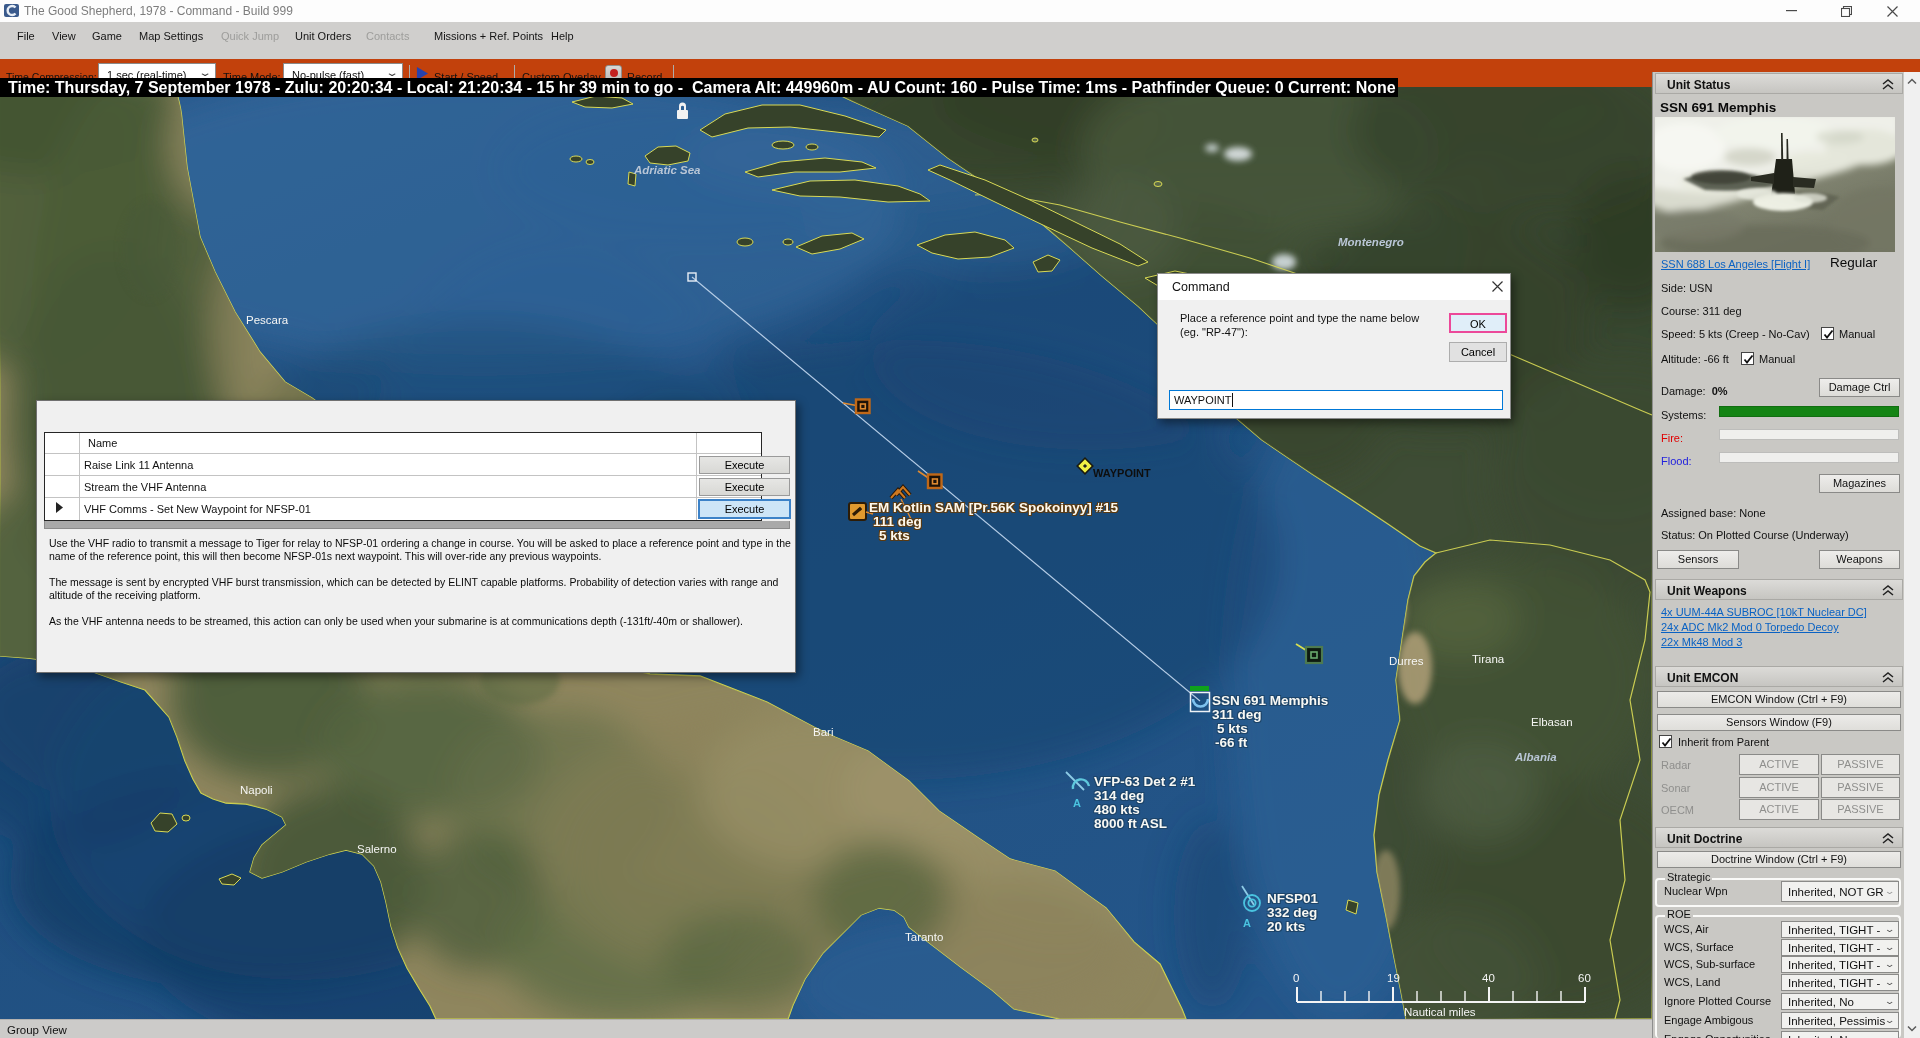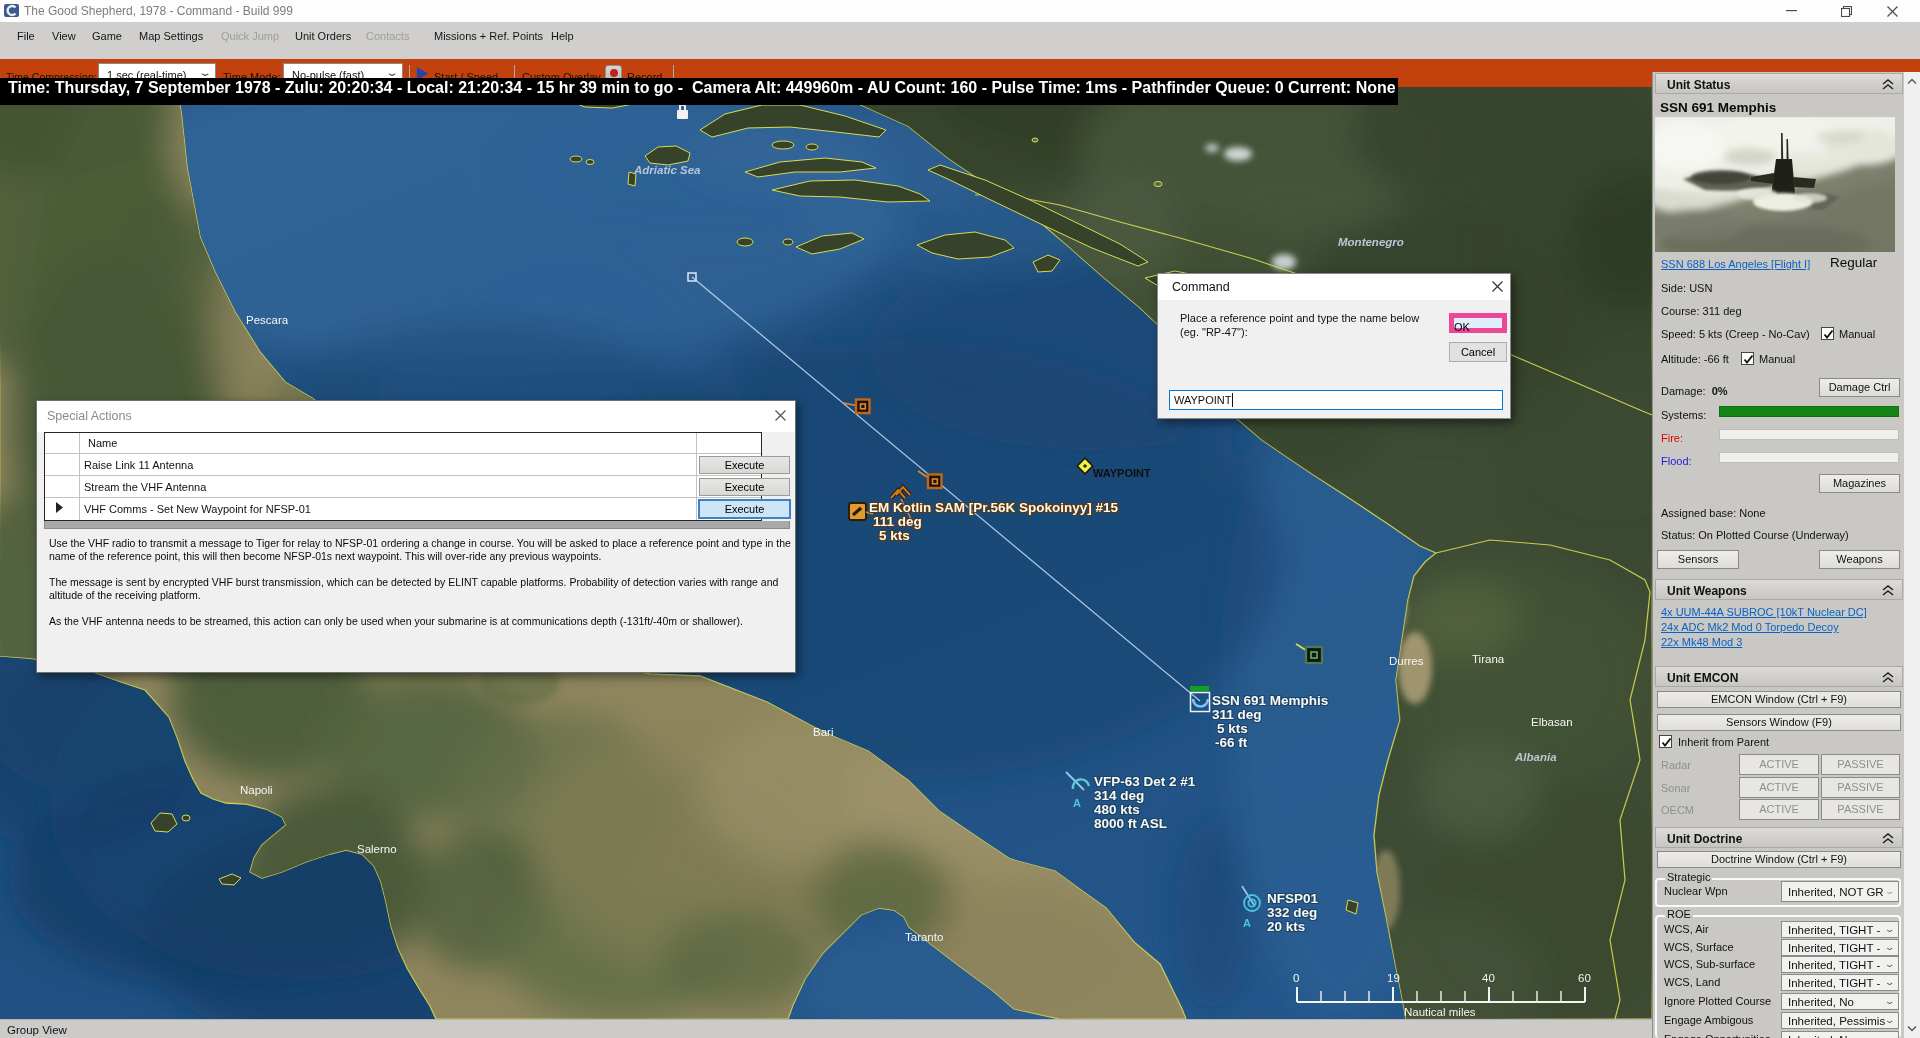--- a/index.html
+++ b/index.html
@@ -11,21 +11,21 @@
   #appicon { position:absolute; left:4px; top:3px; width:15px; height:15px; }
   #menubar { position:absolute; left:0; top:22px; width:1920px; height:22px; background:#d0cfcd; font-size:11px; color:#151515; }
   #menubar span { position:absolute; top:8px; }
   .mgrey { color:#9d9d9b; }
   #toolbar { position:absolute; left:0; top:59px; width:1920px; height:28px; background:#c2410c; font-size:11px; color:#111; }
   .tblabel { position:absolute; top:12px; }
   .combo { position:absolute; top:4px; height:22px; background:#fff; border:1px solid #8a8a8a; font-size:11px; color:#111; }
   .combo .ct { position:absolute; left:8px; top:5px; }
   .combo .chev { position:absolute; right:6px; top:3px; color:#3a3a3a; font-size:10px; transform:scaleX(1.7); }
   .tsep { position:absolute; top:6px; height:18px; width:1px; background:#aeaca9; }
-  #timebar { position:absolute; left:0; top:78px; width:1398px; height:27px; background:#000; color:#fff; font-size:16px; font-weight:bold; line-height:19px; white-space:nowrap; }
+  #timebar { position:absolute; left:0; top:78px; width:1398px; height:19px; background:#000; color:#fff; font-size:16px; font-weight:bold; line-height:19px; white-space:nowrap; }
   #timebar span { padding-left:8px; }
   #statusbar { position:absolute; left:0; top:1019px; width:1652px; height:19px; background:#cccbc9; border-top:1px solid #b4b2b0; font-size:11.5px; color:#111; }
   #map { position:absolute; left:0; top:72px; width:1652px; height:947px; background:#20507f; }
   .dlgshadow { box-shadow:3px 4px 9px rgba(0,0,0,0.45); }
   #rightpanel { position:absolute; left:1652px; top:72px; width:252px; height:966px; background:#c9c8c4; border-left:1px solid #8e8e8e; }
   #scrollbar { position:absolute; left:1904px; top:72px; width:16px; height:966px; background:#f0f0f0; }
   .sechead { position:absolute; left:2px; width:248px; height:21px; background:linear-gradient(#dcdbd8,#c6c5c1); border:1px solid #aaa9a5; font-size:12px; font-weight:bold; color:#111; }
   .sechead .ht { position:absolute; left:11px; top:4px; }
   .prow { position:absolute; left:8px; font-size:11px; color:#111; }
   .pbtn { position:absolute; background:linear-gradient(#eeedeb,#dddcd8); border:1px solid #8a8a88; font-size:11px; color:#111; text-align:center; }
@@ -355,26 +355,20 @@
     <div class="tsep" style="left:673px;"></div>
   </div>
 
   <div id="timebar"><span>Time: Thursday, 7 September 1978 - Zulu: 20:20:34 - Local: 21:20:34 - 15 hr 39 min to go -&nbsp; Camera Alt: 449960m - AU Count: 160 - Pulse Time: 1ms - Pathfinder Queue: 0 Current: None</span></div>
 
   <div id="statusbar">
       <span style="position:absolute;left:7px;top:4px;">Group View</span>
     </div>
 
   <div class="abs dlgshadow" style="left:36px;top:400px;width:760px;height:273px;background:#f0f0f0;border:1px solid #707070;">
-    <div class="abs" style="left:0;top:0;width:758px;height:31px;background:#fff;">
-      <span class="abs" style="left:10px;top:8px;font-size:12.5px;color:#8a8a8a;">Special Actions</span>
-      <svg class="abs" style="left:738px;top:9px;" width="11" height="11" viewBox="0 0 11 11">
-          <path d="M0.5 0.5 L10.5 10.5 M10.5 0.5 L0.5 10.5" stroke="#555" stroke-width="1.2"></path>
-        </svg>
-    </div>
     <div class="abs" style="left:7px;top:31px;width:718px;height:89px;background:#fff;border:1.5px solid #262626;">
       <div class="abs" style="left:0;top:0;width:35px;height:100%;border-right:1px solid #c3c3c3;"></div>
       <div class="abs" style="left:651px;top:0;width:1px;height:100%;background:#c3c3c3;"></div>
       <div class="abs" style="left:0;top:20px;width:100%;height:1px;background:#c3c3c3;"></div>
       <div class="abs" style="left:0;top:42px;width:100%;height:1px;background:#c3c3c3;"></div>
       <div class="abs" style="left:0;top:64px;width:100%;height:1px;background:#c3c3c3;"></div>
       <span class="abs" style="left:43px;top:4px;font-size:11px;color:#111;">Name</span>
       <span class="abs" style="left:39px;top:26px;font-size:11px;color:#111;">Raise Link 11 Antenna</span>
       <span class="abs" style="left:39px;top:48px;font-size:11px;color:#111;">Stream the VHF Antenna</span>
       <span class="abs" style="left:39px;top:70px;font-size:11px;color:#111;">VHF Comms - Set New Waypoint for NFSP-01</span>
@@ -396,21 +390,21 @@
   </div>
 
   <div class="abs dlgshadow" style="left:1157px;top:273px;width:354px;height:146px;background:#f0f0f0;border:1px solid #8a8a8a;">
     <div class="abs" style="left:0;top:0;width:352px;height:26px;background:#fff;">
       <span class="abs" style="left:14px;top:6px;font-size:12.5px;color:#111;">Command</span>
       <svg class="abs" style="left:334px;top:7px;" width="11" height="11" viewBox="0 0 11 11">
           <path d="M0.5 0.5 L10.5 10.5 M10.5 0.5 L0.5 10.5" stroke="#333" stroke-width="1.2"></path>
         </svg>
     </div>
     <div class="abs" style="left:22px;top:38px;width:280px;font-size:11px;color:#111;line-height:13.5px;">Place a reference point and type the name below<br>(eg. "RP-47"):</div>
-    <div class="abs" style="left:291px;top:39px;width:58px;height:20px;background:#e0eef9;border:5px solid #ec4899;font-size:11px;line-height:18px;">OK</div>
+    <div class="abs" style="left:291px;top:39px;width:58px;height:20px;background:#e0eef9;border:2px solid #ec4899;font-size:11px;text-align:center;line-height:18px;">OK</div>
     <div class="abs" style="left:291px;top:68px;width:58px;height:20px;background:#e1e1e1;border:1px solid #adadad;font-size:11px;text-align:center;line-height:18px;">Cancel</div>
     <div class="abs" style="left:11px;top:116px;width:334px;height:20px;background:#fff;border:1px solid #0078d7;">
       <span class="abs" style="left:4px;top:3px;font-size:11px;color:#111;">WAYPOINT</span>
       <div class="abs" style="left:62px;top:2px;width:1px;height:14px;background:#111;"></div>
     </div>
   </div>
 
   <div id="rightpanel">
     <div class="sechead" style="top:1px;">
         <span class="ht">Unit Status</span>

